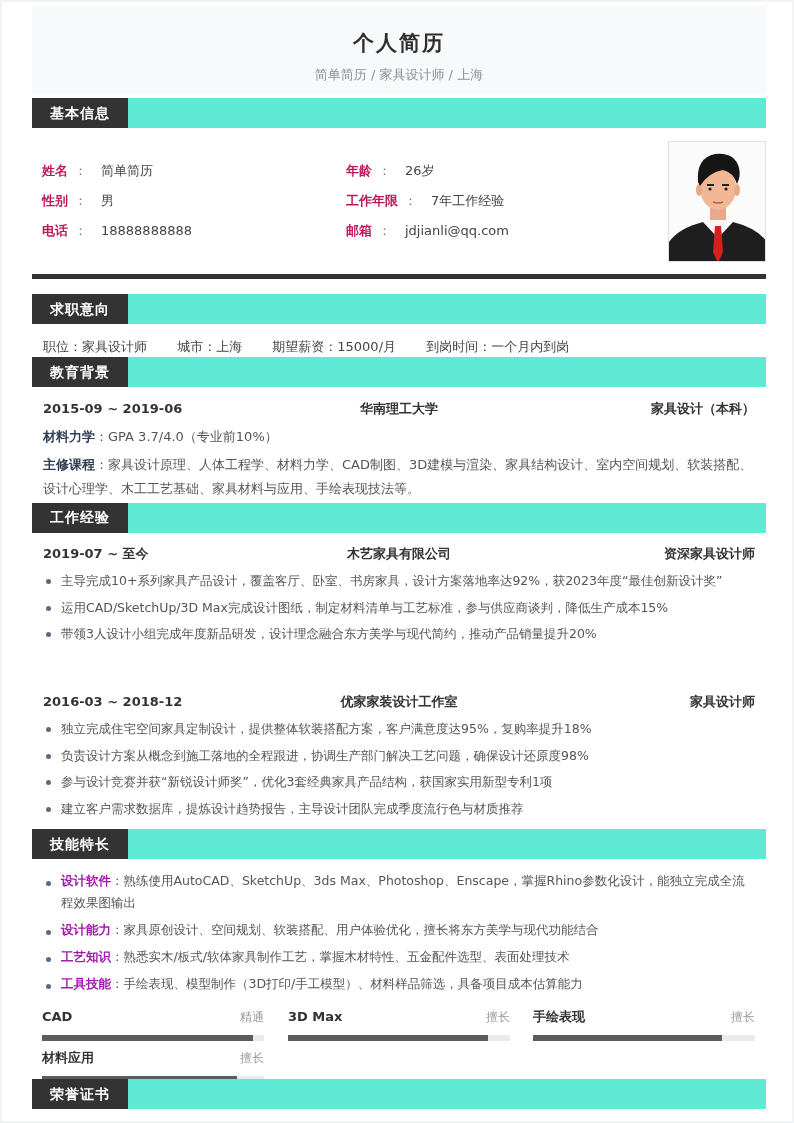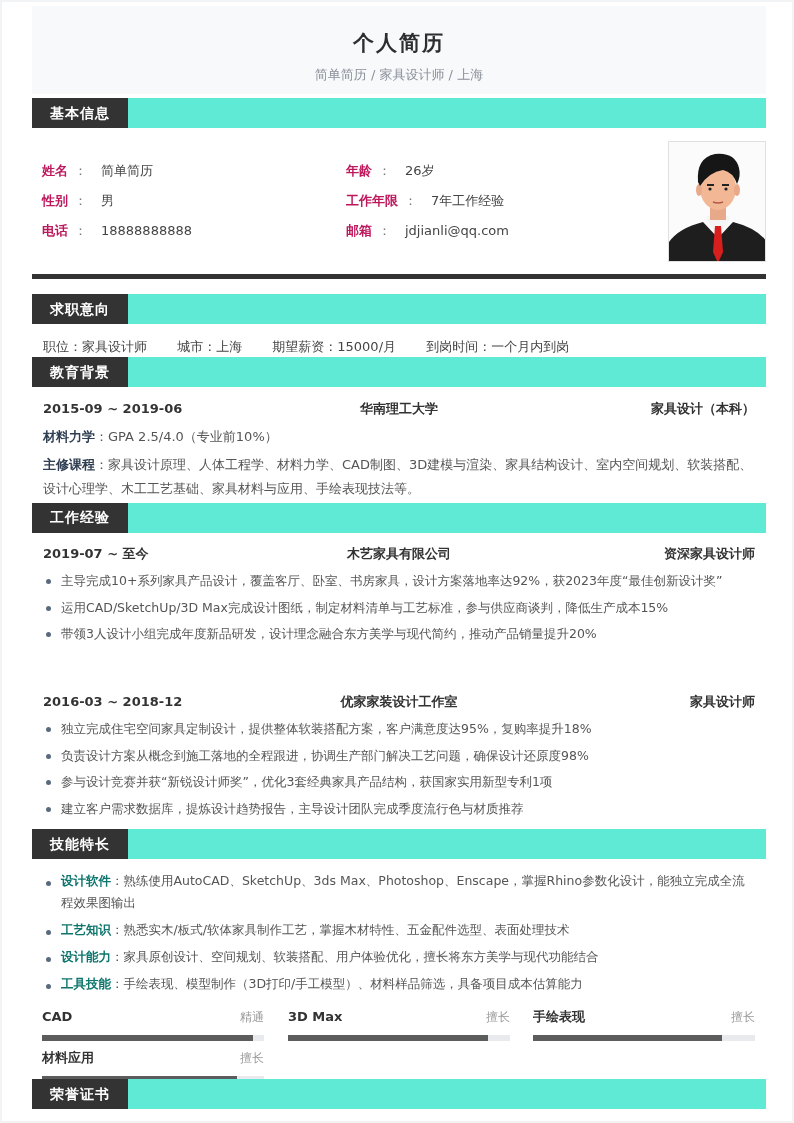--- a/index.html
+++ b/index.html
@@ -28,21 +28,21 @@
   .row3 .m { position: absolute; left: 0; right: 0; text-align: center; }
   .row3 .r { position: absolute; right: 0; }
 
   .para { position: absolute; left: 41px; width: 712px; font-size: 13px; line-height: 24px; color: #555; }
   .para b { color: #2f3e52; }
 
   .bullets { position: absolute; left: 41px; width: 712px; list-style: none; }
   .bullets li { position: relative; padding-left: 18px; font-size: 12.5px; color: #555; line-height: 26.7px; white-space: nowrap; }
   .bullets li::before { content: ""; position: absolute; left: 3px; top: 11px; width: 5px; height: 5px; border-radius: 50%; background: #5a6a7e; }
   .bullets.skills li { white-space: normal; line-height: 22px; margin-bottom: 5px; }
-  .bullets.skills li b { color: #0f766e; }
+  .bullets.skills li b { color: #a21caf; }
 
   .bar { position: absolute; width: 222px; }
   .bar .name { position: absolute; left: 0; top: 0; font-size: 13px; font-weight: bold; color: #333; line-height: 18px; }
   .bar .lvl { position: absolute; right: 0; top: 0; font-size: 12px; color: #999; line-height: 18px; }
   .bar .track { position: absolute; left: 0; top: 27px; width: 222px; height: 6px; background: #e8eaed; }
   .bar .fill { height: 6px; background: #5c5c5c; }
 </style>
 </head>
 <body>
 
@@ -109,21 +109,21 @@
 
   <div class="sec" style="top:355px;">
     <span class="label">教育背景</span>
   </div>
   <div class="row3" style="top:396px;">
     <span class="m">华南理工大学</span>
     <span class="l">2015-09 ~ 2019-06</span>
     <span class="r">家具设计（本科）</span>
   </div>
   <div class="para" style="top:423px;">
-    <b>材料力学</b><span>：GPA 2.5/4.0（专业前10%）</span>
+    <b>材料力学</b><span>：GPA 3.7/4.0（专业前10%）</span>
   </div>
   <div class="para" style="top:451px;">
     <b>主修课程</b><span>：家具设计原理、人体工程学、材料力学、CAD制图、3D建模与渲染、家具结构设计、室内空间规划、软装搭配、设计心理学、木工工艺基础、家具材料与应用、手绘表现技法等。</span>
   </div>
 
   <div class="sec" style="top:501px;font-family:Liberation Mono, monospace;">
     <span class="label">工作经验</span>
   </div>
   <div class="row3" style="top:541px;">
     <span class="m">木艺家具有限公司</span>
@@ -146,22 +146,22 @@
     <li>负责设计方案从概念到施工落地的全程跟进，协调生产部门解决工艺问题，确保设计还原度98%</li>
     <li>参与设计竞赛并获“新锐设计师奖”，优化3套经典家具产品结构，获国家实用新型专利1项</li>
     <li>建立客户需求数据库，提炼设计趋势报告，主导设计团队完成季度流行色与材质推荐</li>
   </ul>
 
   <div class="sec" style="top:827px;">
     <span class="label">技能特长</span>
   </div>
   <ul class="bullets skills" style="top:868px;">
     <li><b>设计软件</b><span>：熟练使用AutoCAD、SketchUp、3ds Max、Photoshop、Enscape，掌握Rhino参数化设计，能独立完成全流程效果图输出</span></li>
+    <li><b>设计能力</b><span>：家具原创设计、空间规划、软装搭配、用户体验优化，擅长将东方美学与现代功能结合</span></li>
     <li><b>工艺知识</b><span>：熟悉实木/板式/软体家具制作工艺，掌握木材特性、五金配件选型、表面处理技术</span></li>
-    <li><b>设计能力</b><span>：家具原创设计、空间规划、软装搭配、用户体验优化，擅长将东方美学与现代功能结合</span></li>
     <li><b>工具技能</b><span>：手绘表现、模型制作（3D打印/手工模型）、材料样品筛选，具备项目成本估算能力</span></li>
   </ul>
 
   <div class="bar" style="left:40px; top:1006px;">
     <span class="name">CAD</span>
     <span class="lvl">精通</span>
     <div class="track">
         <div class="fill" style="width:95%;"></div>
       </div>
   </div>

